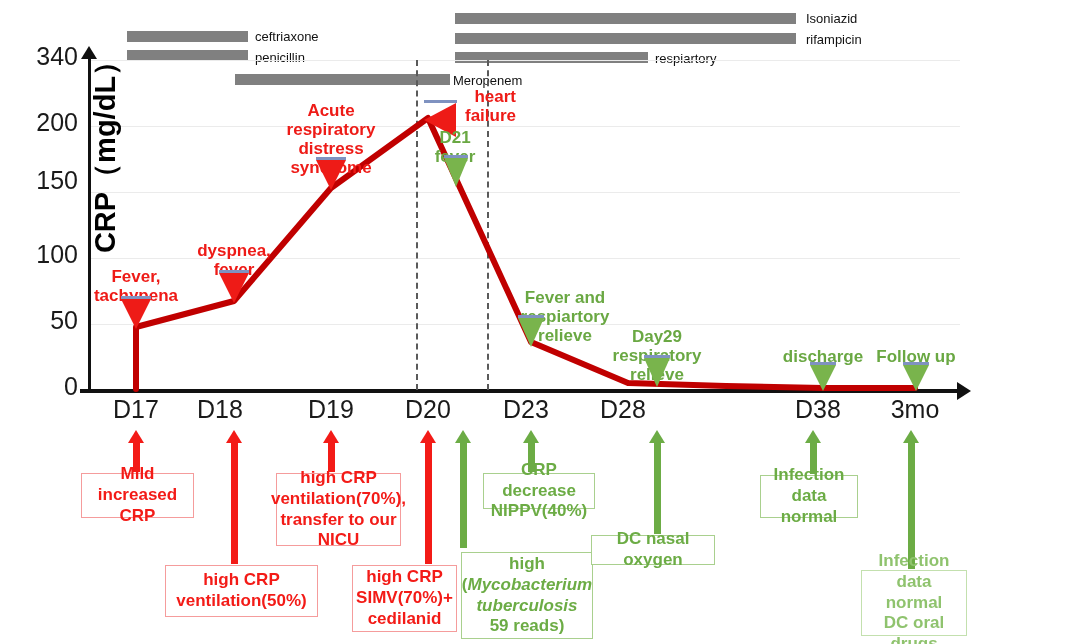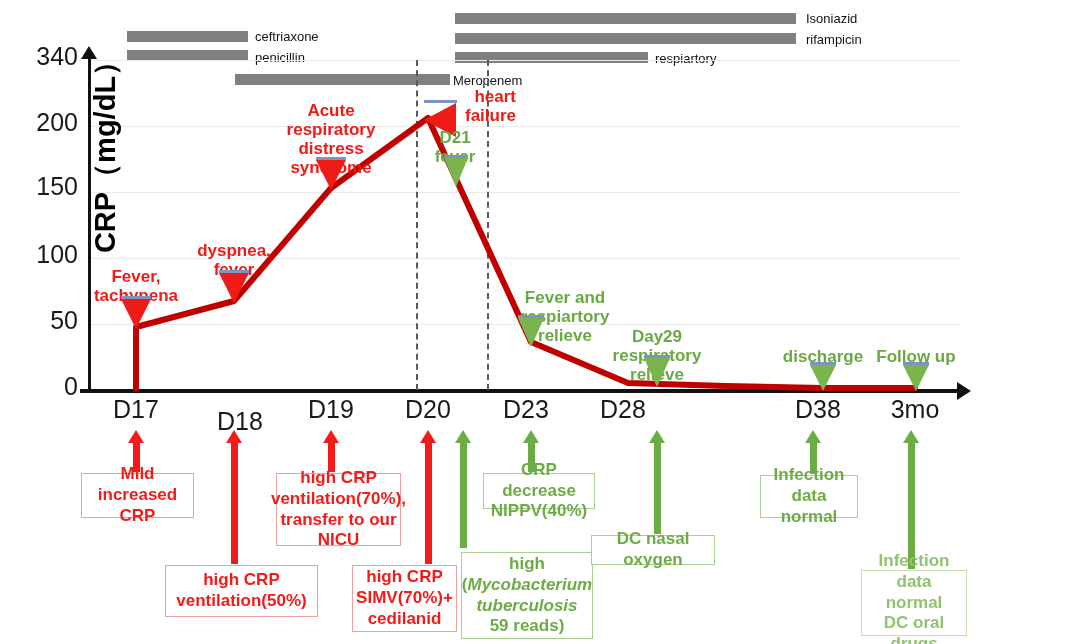--- a/index.html
+++ b/index.html
@@ -104,29 +104,29 @@
   </div>
 
   <div id="yaxis"></div>
   <div id="yarrow"></div>
   <div id="xaxis"></div>
   <div id="xarrow"></div>
   <div id="ytickcap"></div>
 
   <div class="ytick" style="left:18px;top:44px;">340</div>
   <div class="ytick" style="left:18px;top:110px;">200</div>
-  <div class="ytick" style="left:18px;top:174px;text-align:right;">150</div>
+  <div class="ytick" style="left:18px;top:168px;text-align:right;">150</div>
   <div class="ytick" style="left:18px;top:242px;">100</div>
   <div class="ytick" style="left:18px;top:308px;">50</div>
   <div class="ytick" style="left:18px;top:374px;">0</div>
 
   <div id="ylabel">CRP（mg/dL）</div>
 
   <div class="xtick" style="left:81px;">D17</div>
-  <div class="xtick" style="left:185px;margin-top:12px;">D18</div>
+  <div class="xtick" style="left:165px;">D18</div>
   <div class="xtick" style="left:276px;">D19</div>
   <div class="xtick" style="left:373px;">D20</div>
   <div class="xtick" style="left:471px;">D23</div>
   <div class="xtick" style="left:568px;">D28</div>
   <div class="xtick" style="left:763px;">D38</div>
   <div class="xtick" style="left:860px;">3mo</div>
 
   <div class="vdash" style="left:416px;top:60px;height:330px;"></div>
   <div class="vdash" style="left:487px;top:60px;height:330px;"></div>
 

